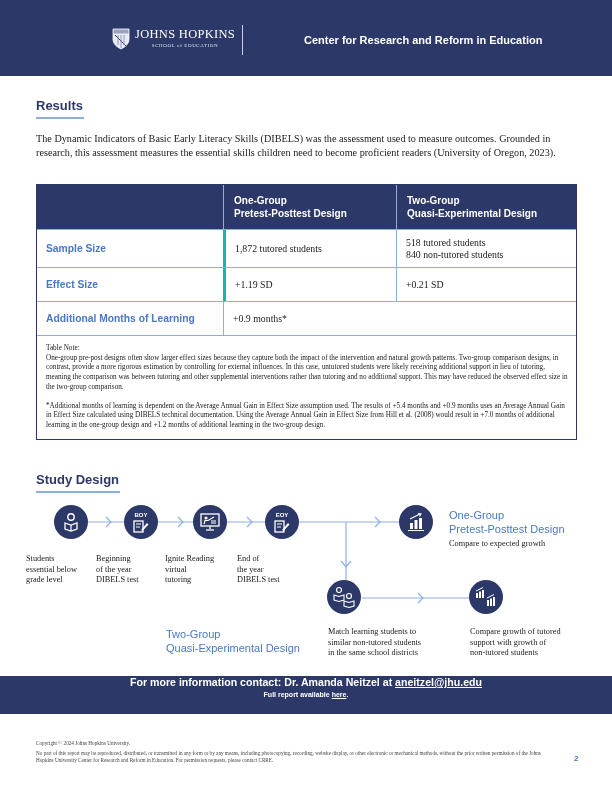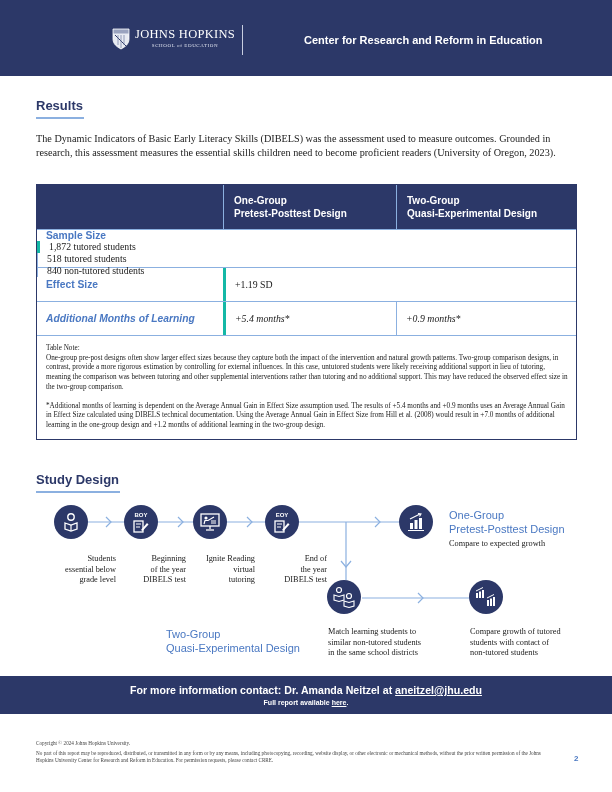--- a/index.html
+++ b/index.html
@@ -34,27 +34,27 @@
   .tbl-head .c2, .tbl-head .c3 { border-left: 1px solid #8bb0e0; }
   .tbl-row .c { display: flex; flex-direction: column; justify-content: center; padding-left: 9px; }
   .row-label { color: #4a78c2; font-size: 10.3px; font-weight: bold; }
   .cell-val { font-family: "Liberation Serif", serif; font-size: 9.8px; line-height: 12px; }
   .note { border-top: 1px solid #8bb0e0; padding: 8px 6px 8px 9px; font-family: "Liberation Serif", serif; font-size: 7.2px; line-height: 9.7px; }
   .note p + p { margin-top: 9px; }
 
   
   .flow { position: absolute; left: 0; top: 0; width: 612px; height: 792px; }
   .circle { position: absolute; width: 34px; height: 34px; border-radius: 50%; background: #2c3868; display: flex; align-items: center; justify-content: center; }
-  .step-label { position: absolute; width: 90px; text-align: right; font-family: "Liberation Serif", serif; font-size: 8.3px; line-height: 10.5px; }
+  .step-label { position: absolute; width: 90px; text-align: left; font-family: "Liberation Serif", serif; font-size: 8.3px; line-height: 10.5px; }
   .design-h { position: absolute; color: #4a78c2; font-size: 11px; line-height: 14px; }
   .design-sub { position: absolute; font-family: "Liberation Serif", serif; font-size: 8.3px; line-height: 10.5px; }
 
   
   .banner { position: absolute; left: 0; top: 676px; width: 612px; height: 38px; background: #2c3868; color: #fff; text-align: center; }
-  .banner-main { font-size: 10.6px; font-weight: bold; margin-top: 8px; }
+  .banner-main { font-size: 10.6px; font-weight: bold; }
   .banner-sub { font-size: 7px; font-weight: bold; margin-top: 3px; }
   .banner a { color: #fff; text-decoration: underline; }
 
   .footer { position: absolute; left: 36px; width: 540px; font-family: "Liberation Serif", serif; font-size: 5.2px; line-height: 7px; color: #444; }
   .page-num { position: absolute; left: 574px; top: 754px; font-size: 8px; color: #4a78c2; font-weight: bold; }
 </style>
 </head>
 <body>
 
 <div class="header">
@@ -83,46 +83,46 @@
     <div class="c c1"></div>
     <div class="c c2">
       <div>One-Group</div>
       <div>Pretest-Posttest Design</div>
     </div>
     <div class="c c3">
       <div>Two-Group</div>
       <div>Quasi-Experimental Design</div>
     </div>
   </div>
-  <div class="tbl-row" style="height:38px;flex-direction:column;">
+  <div class="tbl-row" style="height:38px;">
     <div class="c c1">
         <span class="row-label">Sample Size</span>
       </div>
     <div class="c c2">
         <span class="cell-val">1,872 tutored students</span>
       </div>
     <div class="c c3">
       <span class="cell-val">518 tutored students</span>
       <span class="cell-val">840 non-tutored students</span>
     </div>
   </div>
   <div class="tbl-row" style="height:34px;">
     <div class="c c1">
         <span class="row-label">Effect Size</span>
       </div>
     <div class="c c2">
         <span class="cell-val">+1.19 SD</span>
       </div>
-  </div>
-  <div class="tbl-row" style="height:34px;font-style:italic;">
+    <div class="c c3">
+        <span class="cell-val">+0.21 SD</span>
+      </div>
+  </div>
+  <div class="tbl-row" style="height:34px;">
     <div class="c c1">
         <span class="row-label">Additional Months of Learning</span>
-      </div>
-    <div class="c c2">
-        <span class="cell-val">+5.4 months*</span>
       </div>
     <div class="c c3">
         <span class="cell-val">+0.9 months*</span>
       </div>
   </div>
   <div class="note">
     <p>
       <span>Table Note:</span><br>
       <span>One-group pre-post designs often show larger effect sizes because they capture both the impact of the intervention and natural growth patterns. Two-group comparison designs, in contrast, provide a more rigorous estimation by controlling for external influences. In this case, untutored students were likely receiving additional support in lieu of tutoring, meaning the comparison was between tutoring and other supplemental interventions rather than tutoring and no additional support. This may have reduced the observed effect size in the two-group comparison.</span>
     </p>
@@ -245,21 +245,21 @@
         <rect x="5" y="5.5" width="2" height="6.5" fill="#fff"></rect>
         <rect x="8" y="4" width="2" height="8" fill="#fff"></rect>
       <path d="M13 12 L20 8.5" stroke="#fff" stroke-width="1"></path>
       <rect x="13" y="14" width="2" height="6" fill="#fff"></rect>
         <rect x="16" y="12.5" width="2" height="7.5" fill="#fff"></rect>
         <rect x="19" y="11" width="2" height="9" fill="#fff"></rect>
     </svg>
   </div>
   <div class="design-sub" style="left:470px; top:627px;">
     <div>Compare growth of tutored</div>
-    <div>students with contact of</div>
+    <div>support with growth of</div>
     <div>non-tutored students</div>
   </div>
 
   <div class="design-h" style="left:166px; top:627px;">
     <div>Two-Group</div>
     <div>Quasi-Experimental Design</div>
   </div>
 </div>
 
 <div class="banner">

